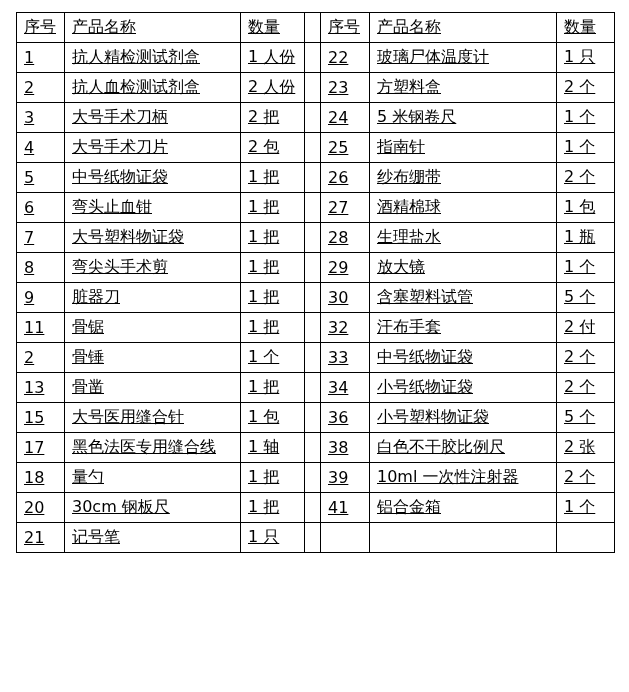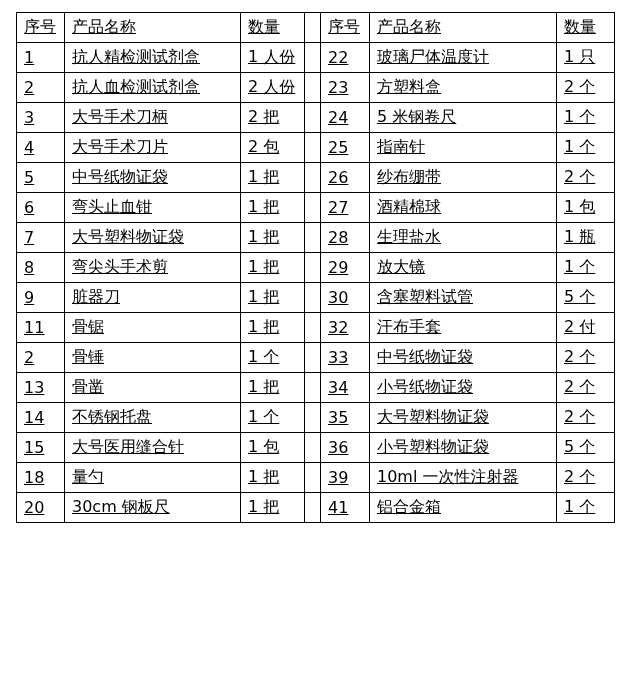--- a/index.html
+++ b/index.html
@@ -168,49 +168,58 @@
       <tr>
         <td>13</td>
         <td>骨凿</td>
         <td>1 把</td>
         <td></td>
         <td>34</td>
         <td>小号纸物证袋</td>
         <td>2 个</td>
       </tr>
       <tr>
-        <td>14</td>
-        <td>不锈钢托盘</td>
-        <td>1 个</td>
-        <td></td>
-        <td>35</td>
-        <td>大号塑料物证袋</td>
-        <td>2 个</td>
-      </tr>
-      <tr>
         <td>15</td>
         <td>大号医用缝合针</td>
         <td>1 包</td>
         <td></td>
         <td>36</td>
         <td>小号塑料物证袋</td>
         <td>5 个</td>
       </tr>
       <tr>
+        <td>17</td>
+        <td>黑色法医专用缝合线</td>
+        <td>1 轴</td>
+        <td></td>
+        <td>38</td>
+        <td>白色不干胶比例尺</td>
+        <td>2 张</td>
+      </tr>
+      <tr>
         <td>18</td>
         <td>量勺</td>
         <td>1 把</td>
         <td></td>
         <td>39</td>
         <td>10ml 一次性注射器</td>
         <td>2 个</td>
       </tr>
       <tr>
         <td>20</td>
         <td>30cm 钢板尺</td>
         <td>1 把</td>
         <td></td>
         <td>41</td>
         <td>铝合金箱</td>
         <td>1 个</td>
+      </tr>
+      <tr>
+        <td>21</td>
+        <td>记号笔</td>
+        <td>1 只</td>
+        <td></td>
+        <td></td>
+        <td></td>
+        <td></td>
       </tr>
     </tbody>
 </table>
 
 </body></html>

